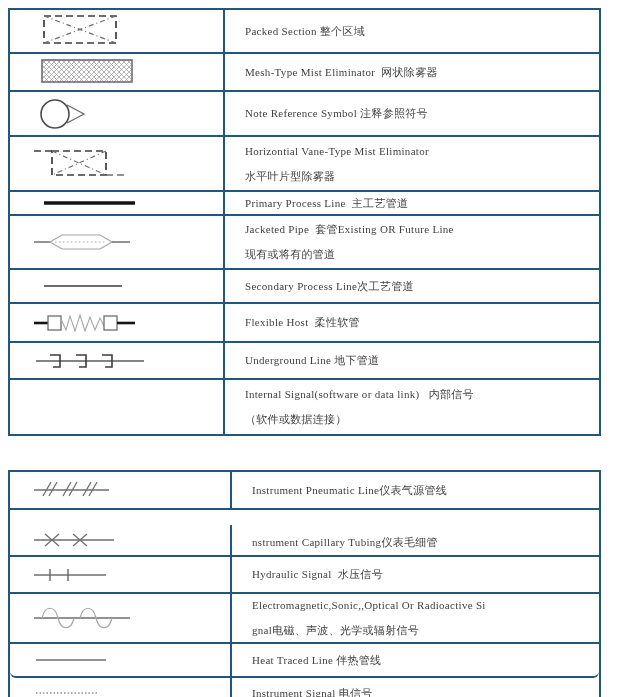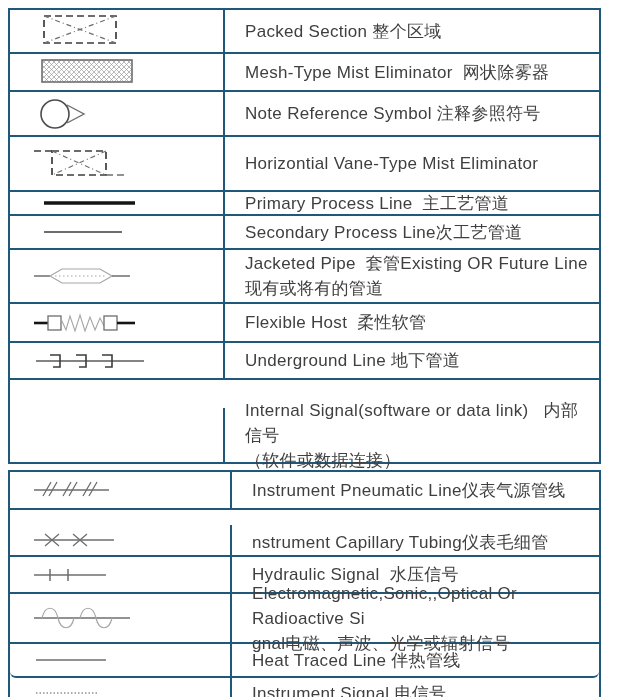--- a/index.html
+++ b/index.html
@@ -19,22 +19,22 @@
   .cell{box-sizing:border-box;}
   .cell.sym{
     display:flex;align-items:center;padding-left:24px;flex-shrink:0;
     border-right:2px solid var(--border,#20587b);
   }
   .cell.desc{
     flex:1;display:flex;flex-direction:column;justify-content:center;
     padding-left:20px;padding-right:8px;
   }
   .tline{
-    font-size:17px;line-height:25px;letter-spacing:.3px;
-    color:var(--text,#3f3f3f);white-space:pre-wrap;
+    font-size:11px;line-height:25px;letter-spacing:.3px;
+    color:var(--text,#3f3f3f);white-space:pre-wrap;font-family:Liberation Serif, serif;
   }
   svg{display:block;}
 </style>
 </head>
 <body>
 
 <div id="table-1" class="legend-table">
     <div class="row" style="height: 44px;">
       <div class="cell sym" style="width: 215px;">
         <svg width="115" height="40" viewBox="0 0 115 40" fill="none">
@@ -77,54 +77,55 @@
       <div class="cell sym" style="width: 215px;">
         <svg width="115" height="40" viewBox="0 0 115 40" fill="none">
    <path d="M0 7 H18" stroke="#3c3c3c" stroke-width="1.7" stroke-dasharray="7 4"></path>
    <rect x="18" y="7" width="54" height="24" stroke="#3c3c3c" stroke-width="1.7" stroke-dasharray="7 4"></rect>
    <path d="M18 7 L72 31 M72 7 L18 31" stroke="#6e6e6e" stroke-width="1.1" stroke-dasharray="5 3 1 3"></path>
    <path d="M72 31 H93" stroke="#6e6e6e" stroke-width="1.7" stroke-dasharray="7 4"></path>
         </svg>
       </div>
       <div class="cell desc">
         <div class="tline">Horizontial Vane-Type Mist Eliminator</div>
+        <div class="tline">水平叶片型除雾器</div>
       </div>
     </div>
     <div class="row" style="height: 24px;">
       <div class="cell sym" style="width: 215px;">
         <svg width="115" height="24" viewBox="0 0 115 24" fill="none">
    <path d="M10 12 H101" stroke="#141414" stroke-width="3.5"></path>
         </svg>
       </div>
       <div class="cell desc">
         <div class="tline">Primary Process Line  主工艺管道</div>
-      </div>
-    </div>
-    <div class="row" style="height: 34px;">
-      <div class="cell sym" style="width: 215px;">
-        <svg width="115" height="24" viewBox="0 0 115 24" fill="none">
-   <path d="M10 12 H88" stroke="#3c3c3c" stroke-width="1.6"></path>
-        </svg>
-      </div>
-      <div class="cell desc">
-        <div class="tline">Secondary Process Line次工艺管道</div>
       </div>
     </div>
     <div class="row" style="height: 54px;">
       <div class="cell sym" style="width: 215px;">
         <svg width="115" height="30" viewBox="0 0 115 30" fill="none">
    <path d="M0 15 H16" stroke="#6e6e6e" stroke-width="1.5"></path>
    <path d="M16 15 L28 8 H66 L78 15 L66 22 H28 Z" stroke="#a6a6a6" stroke-width="1.2"></path>
    <path d="M21 15 H73" stroke="#a6a6a6" stroke-width="1" stroke-dasharray="1.5 2.5"></path>
    <path d="M78 15 H96" stroke="#6e6e6e" stroke-width="1.5"></path>
         </svg>
       </div>
       <div class="cell desc">
         <div class="tline">Jacketed Pipe  套管Existing OR Future Line</div>
         <div class="tline">现有或将有的管道</div>
+      </div>
+    </div>
+    <div class="row" style="height: 34px;">
+      <div class="cell sym" style="width: 215px;">
+        <svg width="115" height="24" viewBox="0 0 115 24" fill="none">
+   <path d="M10 12 H88" stroke="#3c3c3c" stroke-width="1.6"></path>
+        </svg>
+      </div>
+      <div class="cell desc">
+        <div class="tline">Secondary Process Line次工艺管道</div>
       </div>
     </div>
     <div class="row" style="height: 39px;">
       <div class="cell sym" style="width: 215px;">
         <svg width="115" height="32" viewBox="0 0 115 32" fill="none">
    <path d="M0 16 H14" stroke="#141414" stroke-width="2.6"></path>
    <rect x="14" y="9" width="13" height="14" stroke="#6e6e6e" stroke-width="1.3"></rect>
    <path d="M27 12 L32 23 L36 9 L41 24 L46 8 L51 24 L56 10 L61 23 L66 11 L70 19" stroke="#a6a6a6" stroke-width="1.1"></path>
    <rect x="70" y="9" width="13" height="14" stroke="#6e6e6e" stroke-width="1.3"></rect>
    <path d="M83 16 H101" stroke="#141414" stroke-width="2.6"></path>
@@ -140,21 +141,21 @@
    <path d="M2 15 H110" stroke="#5a5a5a" stroke-width="1.5"></path>
    <path d="M16 9 H26 V21 H19" stroke="#3c3c3c" stroke-width="1.6"></path>
    <path d="M42 9 H52 V21 H45" stroke="#3c3c3c" stroke-width="1.6"></path>
    <path d="M68 9 H78 V21 H71" stroke="#3c3c3c" stroke-width="1.6"></path>
         </svg>
       </div>
       <div class="cell desc">
         <div class="tline">Underground Line 地下管道</div>
       </div>
     </div>
-    <div class="row" style="height: 54px; margin-top: 28px;">
+    <div class="row" style="height: 54px;">
       <div class="cell sym" style="width: 215px;"></div>
       <div class="cell desc">
         <div class="tline">Internal Signal(software or data link)   内部信号</div>
         <div class="tline">（软件或数据连接）</div>
       </div>
     </div>
   </div>
 <div id="table-2" class="legend-table">
     <div class="row" style="height: 38px;">
       <div class="cell sym" style="width: 222px;">

